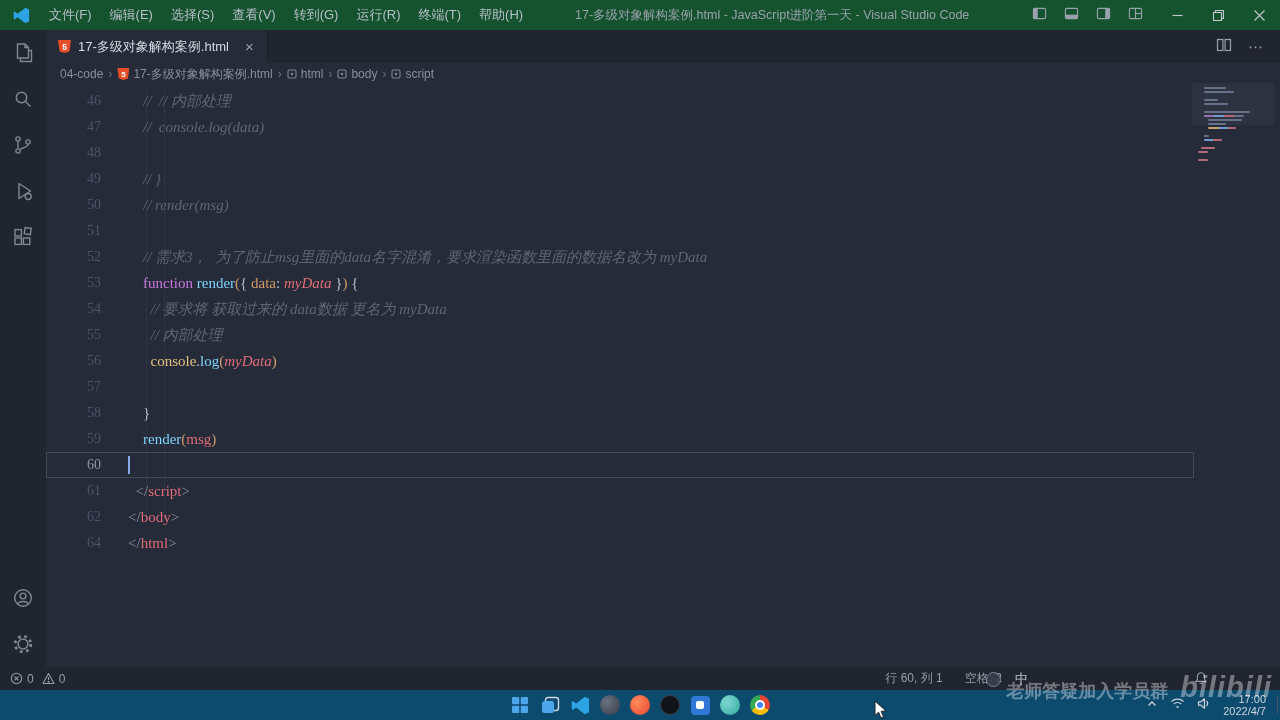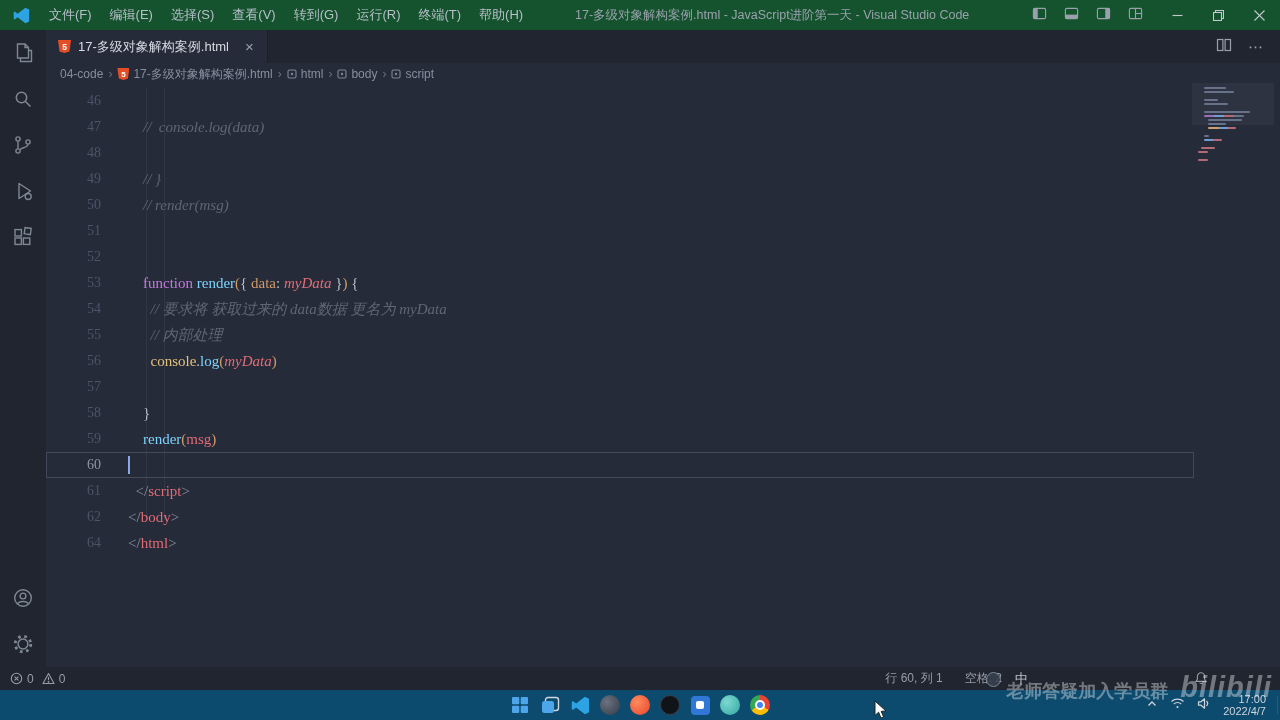--- a/index.html
+++ b/index.html
@@ -297,20 +297,21 @@
       <span>script</span>
     </span>
   </div>
 
   <div class="indent-guide" style="left:100px;"></div>
   <div class="indent-guide" style="left:118px;"></div>
 
   <div class="lines" id="lines">
       <div class="line">
         <span class="gutter">46</span>
+        <span class="code"><span class="tk-cm">    //  // 内部处理</span></span>
       </div>
       <div class="line">
         <span class="gutter">47</span>
         <span class="code"><span class="tk-cm">    //  console.log(data)</span></span>
       </div>
       <div class="line">
         <span class="gutter">48</span>
         <span class="code"></span>
       </div>
       <div class="line">
@@ -320,20 +321,21 @@
       <div class="line">
         <span class="gutter">50</span>
         <span class="code"><span class="tk-cm">    // render(msg)</span></span>
       </div>
       <div class="line">
         <span class="gutter">51</span>
         <span class="code"></span>
       </div>
       <div class="line">
         <span class="gutter">52</span>
+        <span class="code"><span class="tk-cm">    // 需求3，  为了防止msg里面的data名字混淆，要求渲染函数里面的数据名改为 myData</span></span>
       </div>
       <div class="line">
         <span class="gutter">53</span>
         <span class="code"><span class="tk-pl">    </span><span class="tk-kw">function</span><span class="tk-pl"> </span><span class="tk-fn">render</span><span class="tk-pa">(</span><span class="tk-pl">{ </span><span class="tk-pr">data</span><span class="tk-pl">: </span><span class="tk-vr">myData</span><span class="tk-pl"> }</span><span class="tk-pa">)</span><span class="tk-pl"> {</span></span>
       </div>
       <div class="line">
         <span class="gutter">54</span>
         <span class="code"><span class="tk-cm">      // 要求将 获取过来的 data数据 更名为 myData</span></span>
       </div>
       <div class="line">

